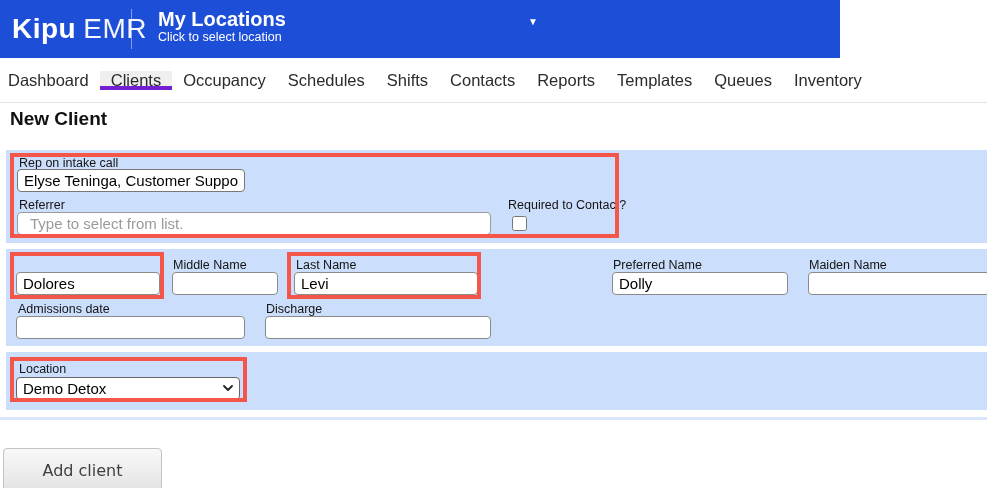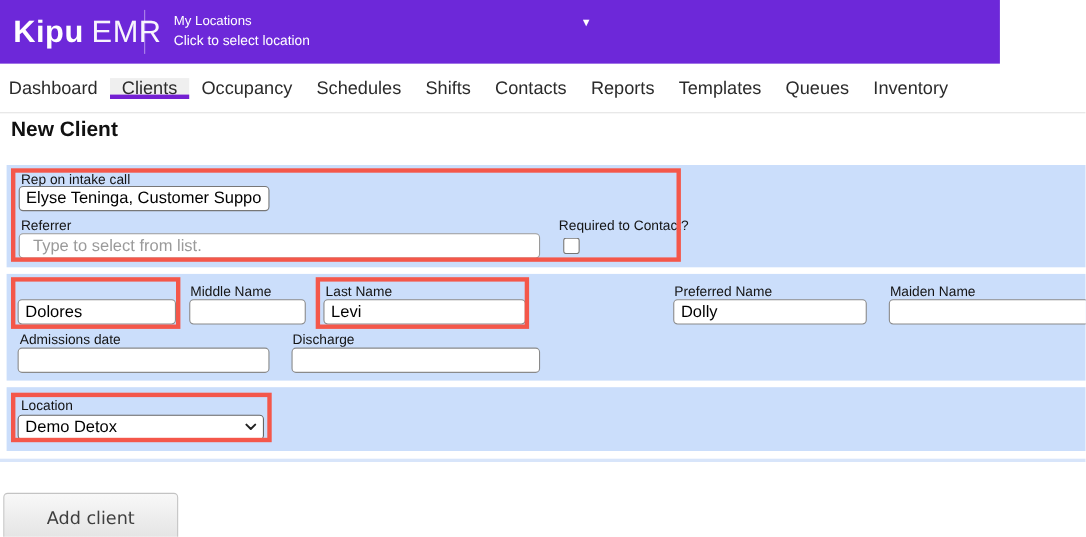--- a/index.html
+++ b/index.html
@@ -1,27 +1,27 @@
 <!DOCTYPE html>
 <html><head>
 <meta charset="utf-8">
 <style>
   * { box-sizing: border-box; margin: 0; padding: 0; }
   html, body { width: 987px; height: 488px; overflow: hidden; }
   body { font-family: "Liberation Sans", sans-serif; background: #fff; }
   .page { position: relative; width: 987px; height: 488px; background: #fff; }
 
   
-  .header { position: absolute; left: 0; top: 0; width: 909px; height: 58px; background: #6d28d9; }
+  .header { position: absolute; left: 0; top: 0; width: 840px; height: 58px; background: #1d4ed8; }
   .logo { position: absolute; left: 12px; top: 13px; color: #fff; font-size: 28px; letter-spacing: .5px; white-space: nowrap; }
   .logo .bold { font-weight: 700; }
   .logo .light { font-weight: 300; margin-left: 7px; opacity: .95; }
   .header-divider { position: absolute; left: 131px; top: 9px; width: 1px; height: 40px; background: rgba(255,255,255,.45); }
   .loc-block { position: absolute; left: 158px; top: 9px; color: #fff; cursor: pointer; }
-  .loc-title { font-size: 12px; font-weight: 400; line-height: 20px; }
+  .loc-title { font-size: 20px; font-weight: 700; line-height: 20px; }
   .loc-sub { font-size: 12.5px; font-weight: 400; line-height: 16px; }
   .loc-caret { position: absolute; left: 528px; top: 16px; color: #fff; font-size: 10px; }
 
   
   .nav { position: absolute; left: 0; top: 58px; width: 987px; height: 45px; background: #fff; border-bottom: 1px solid #e3e3e3; display: flex; align-items: center; padding-left: 0; white-space: nowrap; }
   .nav-item { position: relative; display: flex; align-items: center; padding: 0 11px; font-size: 16.5px; color: #2b2b2b; cursor: pointer; }
   .nav-item:first-child { padding-left: 8px; }
   .nav-item.active { background: #efefef; }
   .nav-item.active::after { content: ""; position: absolute; left: 0; right: 0; bottom: 0; height: 4px; background: #7420D2; }
   .labs-badge { display: inline-flex; align-items: center; gap: 3px; background: #9e9e9e; border-radius: 10px; padding: 2px 8px 2px 6px; margin-left: 6px; color: #fff; font-size: 11.5px; line-height: 13px; }

